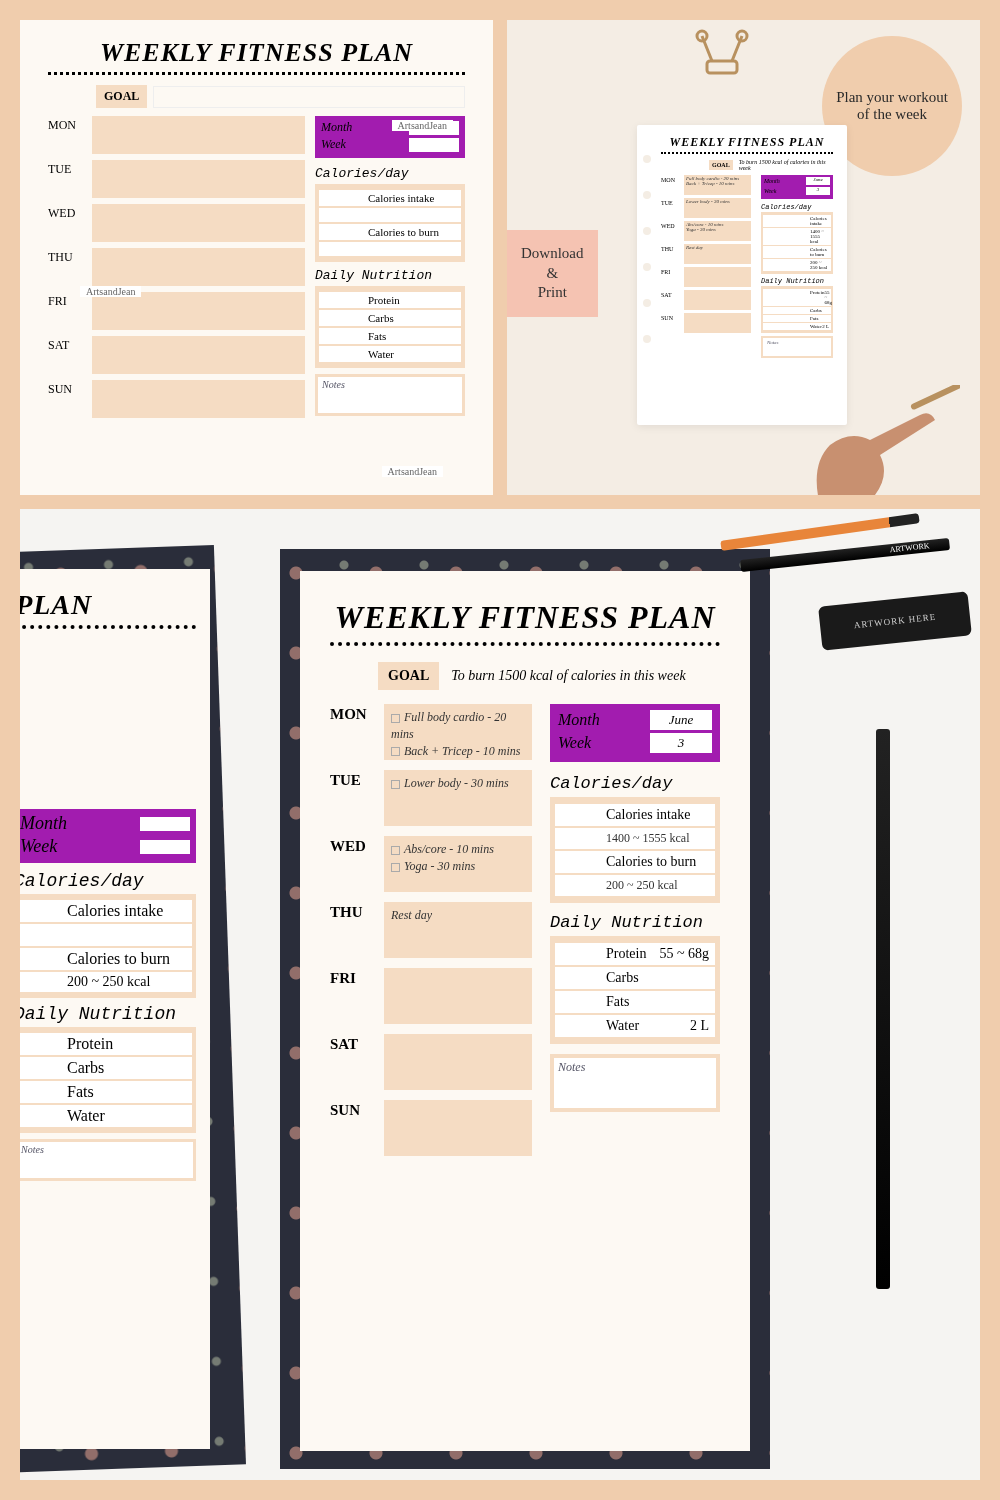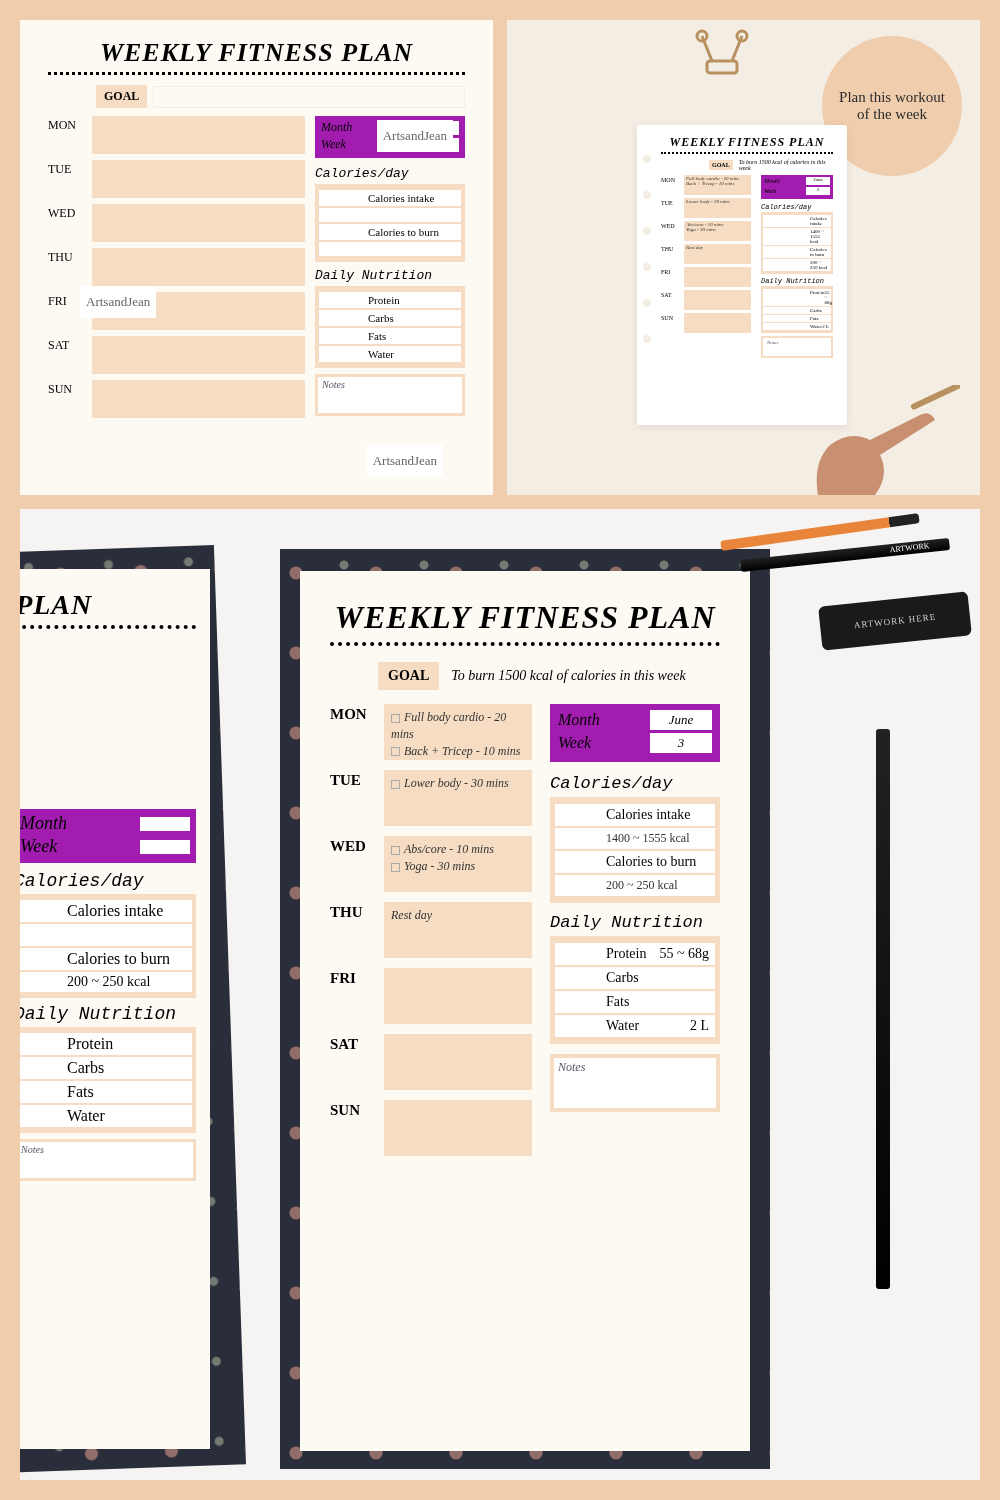--- a/index.html
+++ b/index.html
@@ -24,21 +24,21 @@
   .mwbox { background: #a21caf; padding: 4px 6px; margin-bottom: 8px; }
   .mwrow { display: flex; align-items: center; margin-bottom: 2px; font-style: italic; font-size: 12px; }
   .mwrow span:first-child { flex: 1; }
   .mwval { background: #fff; width: 50px; height: 14px; font-size: 10px; text-align: center; font-style: italic; }
   .sechead { font-style: italic; font-size: 13px; margin: 6px 0 3px; font-family: Liberation Mono, monospace; }
   .calbox, .nutbox { background: #f5dcc3; padding: 4px; }
   .calitem, .nutitem { background: #fff; margin: 2px 0; padding: 2px 4px; font-size: 11px; display: flex; }
   .calitem span:first-child, .nutitem span:first-child { flex: 1; padding-left: 45px; }
   .notes { background: #f5dcc3; padding: 3px; margin-top: 6px; font-style: italic; }
   .notes-inner { background: #fff; height: 36px; font-size: 10px; padding: 2px 4px; color: #556; }
-  .watermark { position: absolute; background: #fff; padding: 8px 6px; font-size: 13px; color: #666; }
+  .watermark { position: absolute; background: #fff; padding: 0 6px; font-size: 10px; color: #666; }
 
   
   .p2 { background: #f4ede4; position: relative; }
   .circle { position: absolute; width: 140px; height: 140px; border-radius: 50%; background: #f0cdad; top: 16px; right: 18px; display: flex; align-items: center; justify-content: center; text-align: center; font-size: 15px; padding: 12px; color: #2a2a2a; }
   .dlprint { position: absolute; left: 0; top: 210px; background: #f5c3b2; padding: 14px 14px; font-size: 15px; text-align: center; color: #333; line-height: 1.3; }
   .mini { position: absolute; left: 130px; top: 105px; width: 210px; height: 300px; background: #fff; border-radius: 2px; padding: 10px 14px 10px 24px; font-size: 7px; box-shadow: 0 2px 8px rgba(0,0,0,0.08); }
   .mini .title { font-size: 12px; }
   .mini .dotline { border-top: 2px dotted #000; margin: 2px 0 5px; }
   .mini .goalrow { margin-bottom: 4px; }
   .mini .goal-label { font-size: 6px; padding: 2px 3px; }
@@ -191,21 +191,22 @@
 
   <div class="panel p2">
     <div class="clip">
       <svg viewBox="0 0 70 80">
           <rect x="20" y="35" width="30" height="12" rx="3" fill="none" stroke="#b8915f" stroke-width="3"></rect>
           <path d="M25 35 L15 10 M45 35 L55 10" stroke="#b8915f" stroke-width="3" fill="none"></path>
           <circle cx="15" cy="10" r="5" fill="none" stroke="#b8915f" stroke-width="3"></circle>
           <circle cx="55" cy="10" r="5" fill="none" stroke="#b8915f" stroke-width="3"></circle>
         </svg>
     </div>
-    <div class="circle">Plan this workout of the week</div>
+    <div class="circle">Plan your workout of the week</div>
+    <div class="dlprint"><span>Download<br>&amp;<br>Print</span></div>
     <div class="mini">
       <div class="holes">
           <div class="hole"></div>
           <div class="hole"></div>
           <div class="hole"></div>
           <div class="hole"></div>
           <div class="hole"></div>
           <div class="hole"></div>
         </div>
       <div class="title">WEEKLY FITNESS PLAN</div>

